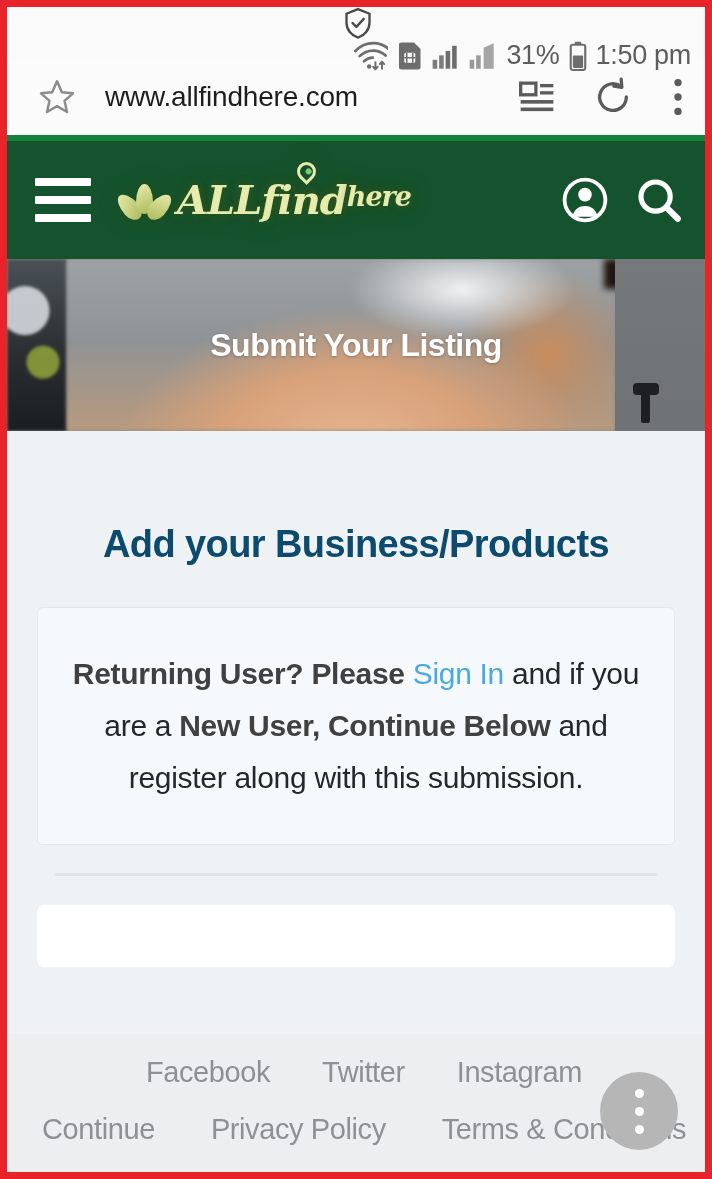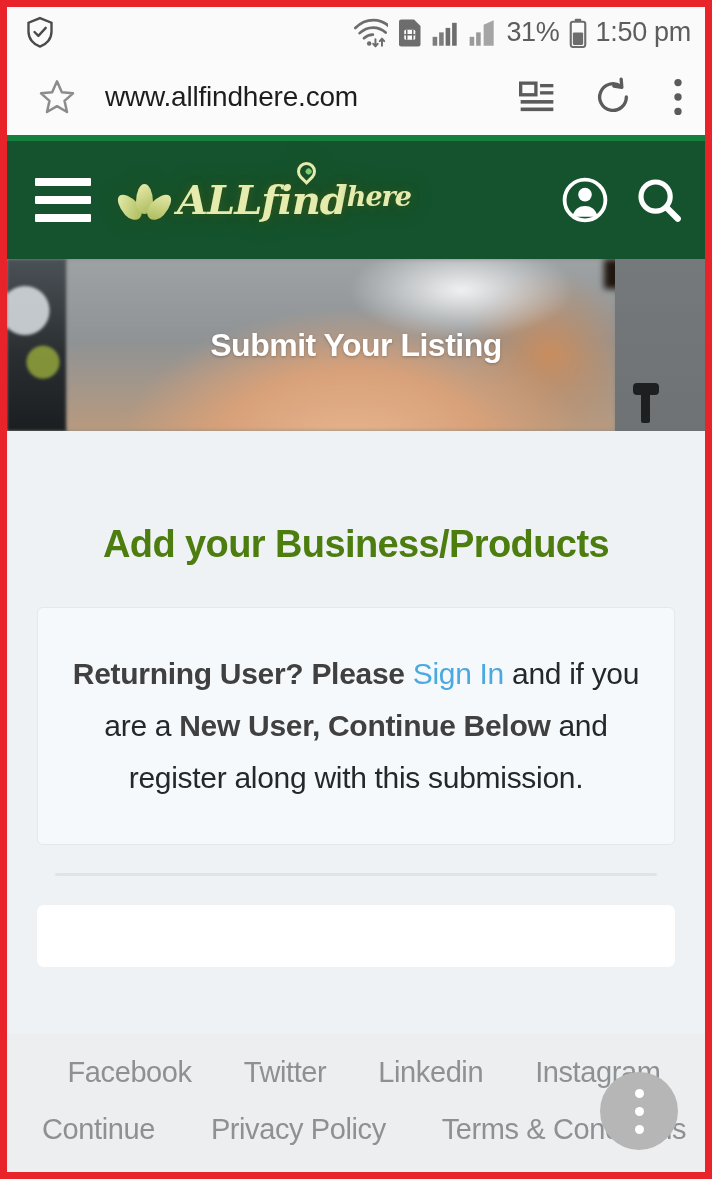--- a/index.html
+++ b/index.html
@@ -19,20 +19,21 @@
     overflow:hidden;
   }
 
   
   #status-bar {
     height:51px;
     background:#fafafa;
     display:flex; align-items:center;
     padding:0 14px 0 18px;
     position:relative;
+    flex-direction:column;
   }
   #status-left { display:flex; align-items:center; }
   #status-right {
     margin-left:auto;
     display:flex; align-items:center; gap:9px;
     color:#616161;
   }
   .sb-text {
     font-size:27px; font-weight:400; color:#5d5d5d;
     letter-spacing:-0.3px; white-space:nowrap;
@@ -149,21 +150,21 @@
 
   
   #page-body {
     background:#eef2f5;
     height:calc(1179px - 14px - 51px - 83px - 118px - 172px);
     position:relative;
     padding:0 30px;
   }
   #section-title {
     text-align:center; font-size:38px; font-weight:700;
-    color:#4d7c0f; letter-spacing:-0.6px;
+    color:#0c4a6e; letter-spacing:-0.6px;
     padding-top:92px;
   }
   #section-sub {
     text-align:center; font-size:30px; color:#33383c;
     margin-top:27px; letter-spacing:-0.2px;
   }
 
   #info-card {
     margin-top:41px;
     background:#f5f9fb;
@@ -365,21 +366,20 @@
     </div>
 
     <div id="divider"></div>
 
     <div id="white-card"></div>
 
     <div id="footer">
       <div class="footer-row">
         <span class="footer-link">Facebook</span>
         <span class="footer-link">Twitter</span>
-        <span class="footer-link">Linkedin</span>
         <span class="footer-link">Instagram</span>
       </div>
       <div class="footer-row second">
         <span class="footer-link">Continue</span>
         <span class="footer-link">Privacy Policy</span>
         <span class="footer-link">Terms &amp; Conditions</span>
       </div>
       <div id="fab">
         <i></i>
           <i></i>

